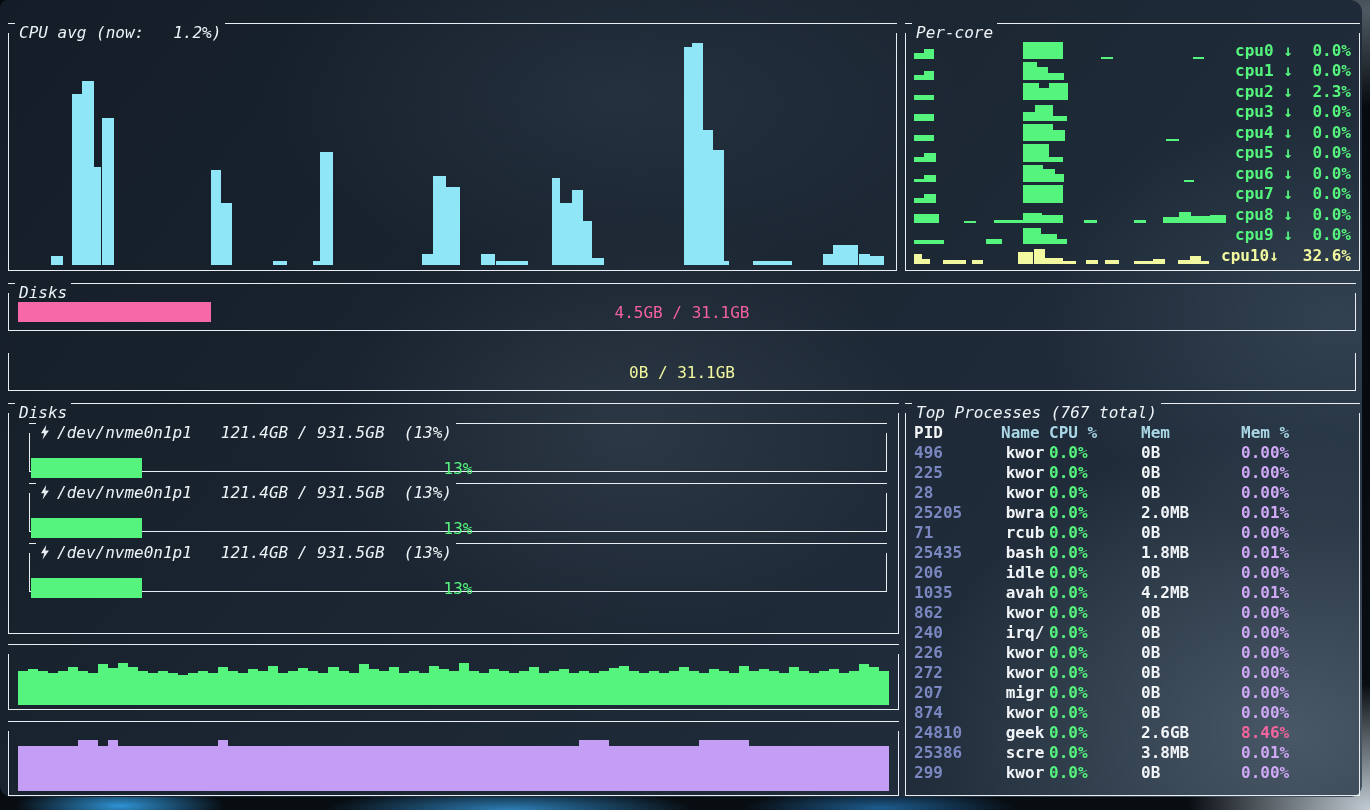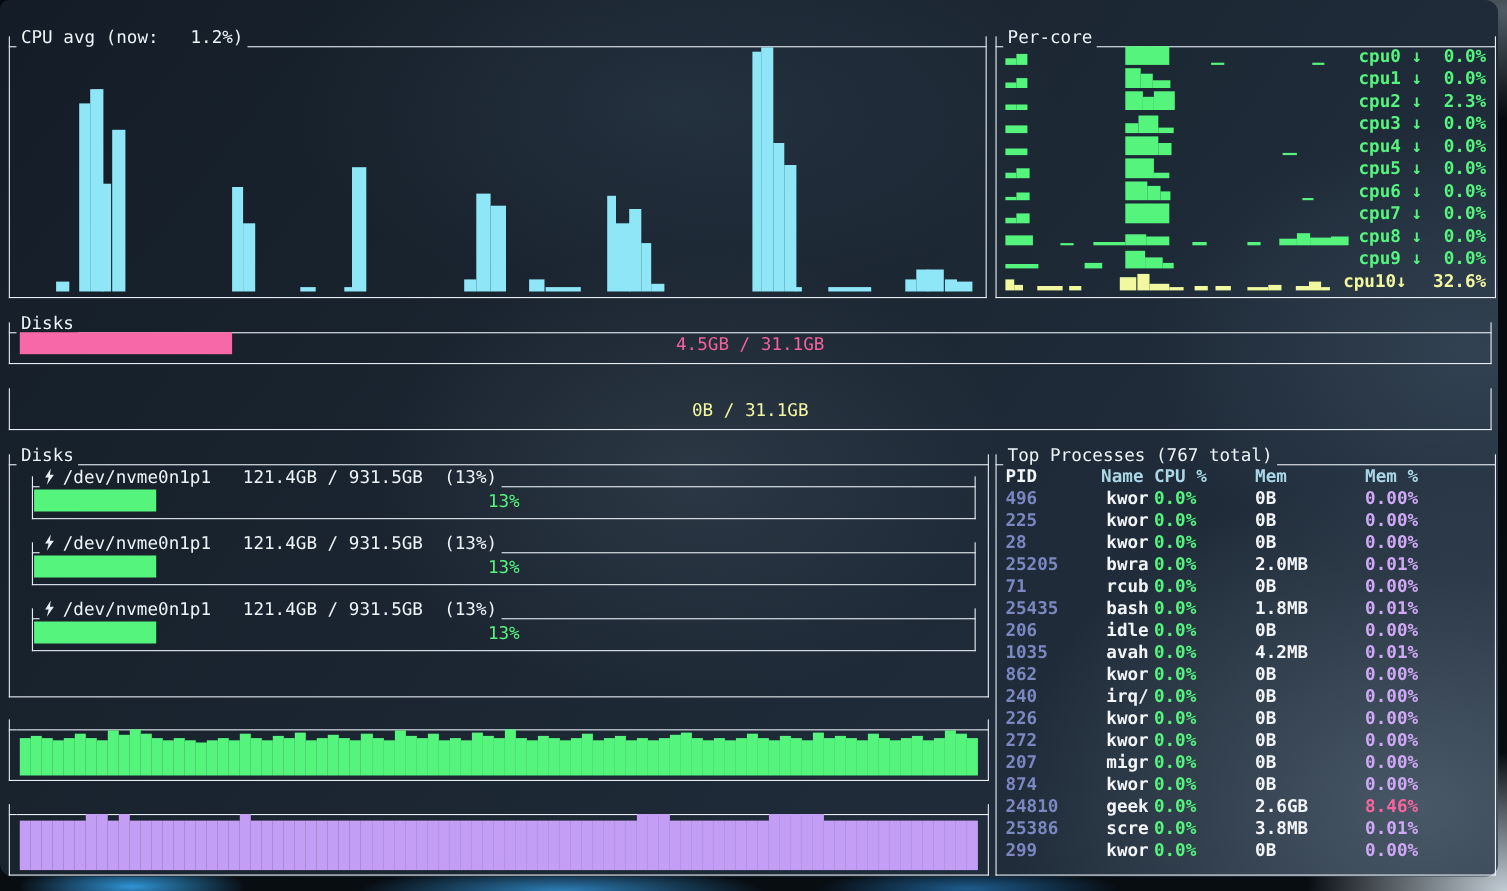--- a/index.html
+++ b/index.html
@@ -22,21 +22,21 @@
       radial-gradient(520px 420px at 95% 92%, rgba(160,180,195,0.30), rgba(160,180,195,0) 72%),
       radial-gradient(420px 300px at 98% 40%, rgba(140,170,195,0.16), rgba(140,170,195,0) 70%),
       radial-gradient(500px 260px at 45% 12%, rgba(110,140,165,0.12), rgba(110,140,165,0) 70%),
       linear-gradient(128deg, #141d27 0%, #1b2632 45%, #243140 100%);
   }
   .topbar{position:absolute;left:0;top:0;right:4px;height:24px;display:flex;align-items:center;padding-left:8px;}
   .topbar .txt{font-size:16px;color:var(--text);white-space:pre;}
   .hline{flex:1;height:1px;background:var(--border);margin-left:3px;}
 
   .panel{position:absolute;border:1px solid var(--border);border-top:none;background:transparent;}
-  .ptitle{position:absolute;left:-1px;right:-1px;top:-10px;height:20px;display:flex;align-items:flex-end;}
+  .ptitle{position:absolute;left:-1px;right:-1px;top:-10px;height:20px;display:flex;align-items:flex-start;font-style:italic;}
   .pt-start{width:7px;height:1px;background:var(--border);}
   .pt-text{padding:0 4px;font-size:16px;color:var(--text);white-space:pre;display:flex;align-items:center;gap:7px;}
   .pt-end{flex:1;height:1px;background:var(--border);}
 
   
   .cpu-chart{position:absolute;left:9px;right:9px;top:10px;bottom:5px;}
   .cpu-chart .bar{position:absolute;bottom:0;background:var(--cyan);}
 
   
   .pc-body{position:absolute;left:8px;right:8px;top:7px;bottom:5px;display:flex;flex-direction:column;justify-content:space-between;}
@@ -52,21 +52,21 @@
   .gfill{position:absolute;left:0;top:0;bottom:0;}
   .glabel{position:absolute;inset:0;display:flex;align-items:center;justify-content:center;font-size:16px;white-space:pre;}
   .mem .gfill{background:var(--pinkbar);}
   .mem .glabel{color:var(--pink);}
   .swp .glabel{color:var(--yellow);}
   .dsk .gfill{background:var(--green);}
   .dsk .glabel{color:var(--green);}
 
   
   .disk{position:absolute;left:20px;right:11px;height:38px;border:1px solid var(--border);border-top:none;}
-  .disk .gauge{left:1px;right:1px;top:12px;text-align:center;}
+  .disk .gauge{left:1px;right:1px;top:25px;text-align:center;}
   .disk-icon{display:inline-block;width:10px;height:15px;}
 
   
   .spark{position:absolute;left:9px;right:9px;bottom:4px;display:flex;align-items:flex-end;}
   .spark div{flex:1 1 0;}
   .spark.dl div{background:var(--green);}
   .spark.ul div{background:var(--purple);}
 
   
   .proc-body{position:absolute;left:8px;right:6px;top:10px;bottom:4px;display:grid;

